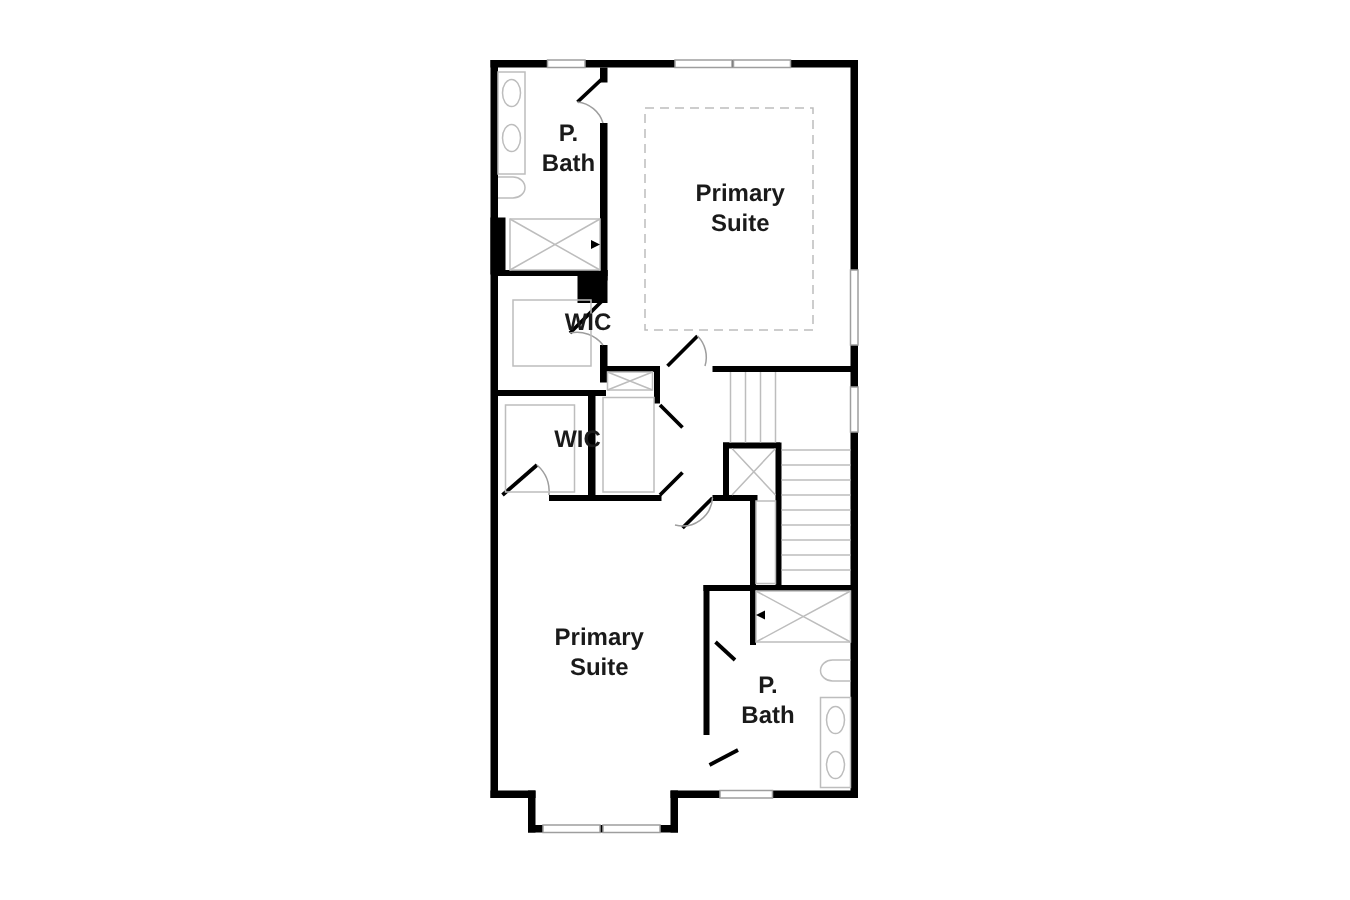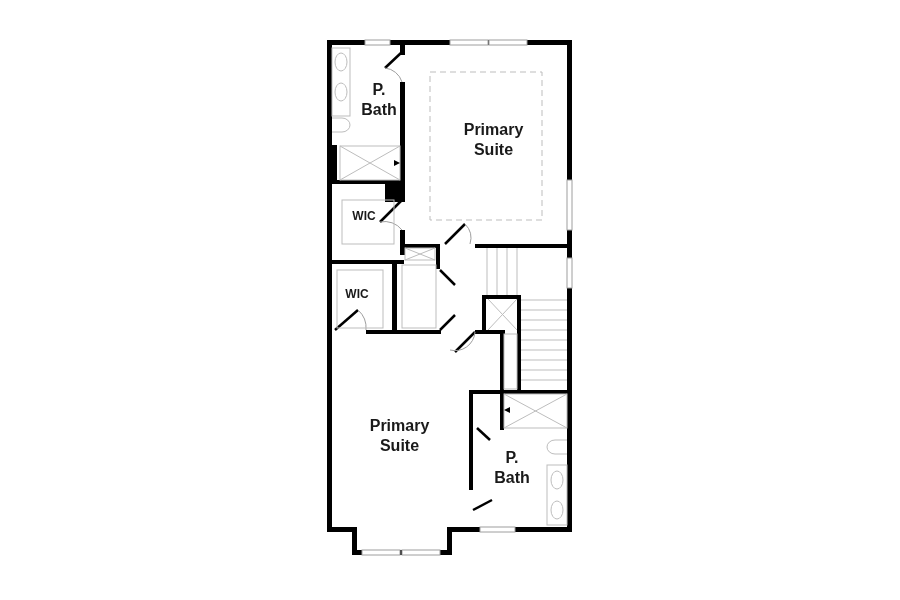--- a/index.html
+++ b/index.html
@@ -5,21 +5,21 @@
   html,body{margin:0;padding:0;background:#ffffff;}
   body{width:900px;height:600px;position:relative;overflow:hidden;font-family:"Liberation Sans",sans-serif;}
   svg{position:absolute;left:0;top:0;}
   .wall{fill:#000;}
   .thin{stroke:#bdbdbd;stroke-width:1;fill:none;}
   .dash{stroke:#bdbdbd;stroke-width:1;fill:none;stroke-dasharray:6 4;}
   .win{fill:#fff;stroke:#9e9e9e;stroke-width:1;}
   .door{stroke:#000;stroke-width:2.5;fill:none;}
   .swing{stroke:#9e9e9e;stroke-width:1;fill:none;}
   .label{position:absolute;font-size:16px;font-weight:bold;color:#1a1a1a;text-align:center;line-height:20px;}
-  .label.small{font-size:12px;}
+  .label.small{font-size:16px;margin-left:28px;}
 </style>
 </head>
 <body>
 
 <svg width="900" height="600" viewBox="0 0 900 600">
 
   <g>
     <rect class="wall" x="327" y="40" width="5" height="492"></rect>
     <rect class="wall" x="327" y="40" width="245" height="5"></rect>
     <rect class="wall" x="567" y="40" width="5" height="492"></rect>

